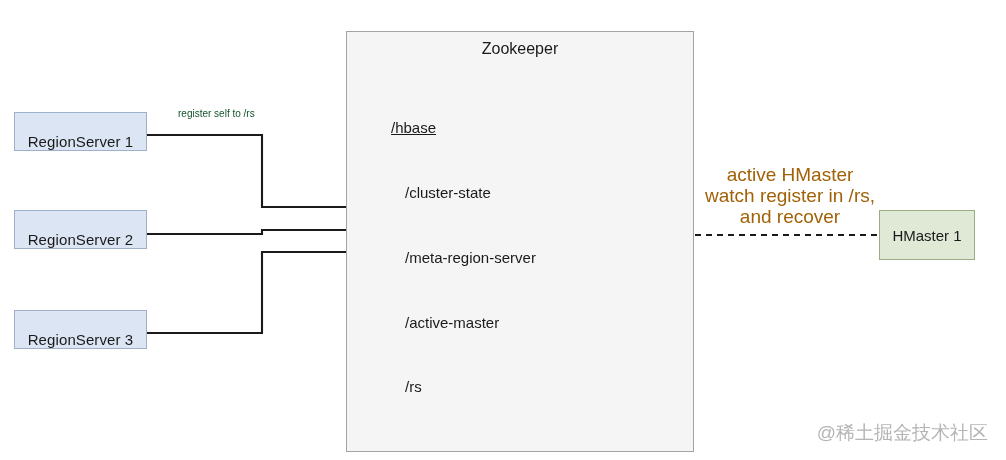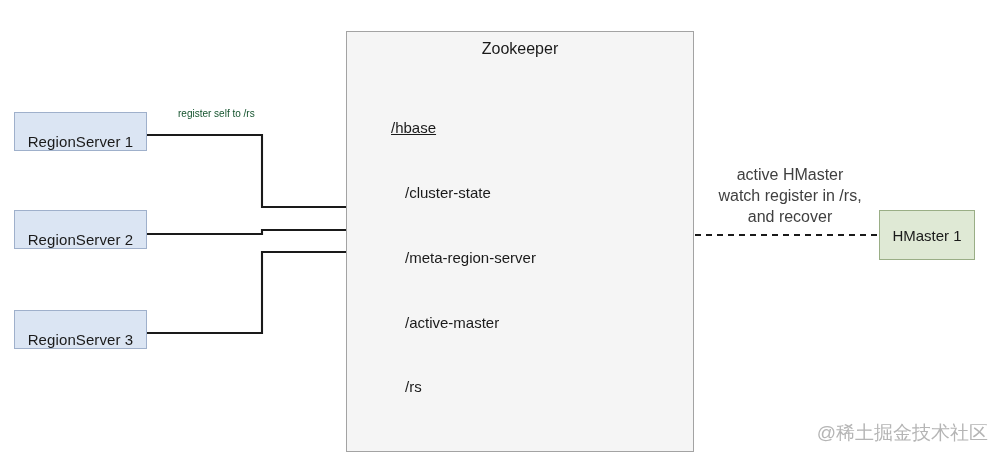--- a/index.html
+++ b/index.html
@@ -97,23 +97,23 @@
     color: #14532d;
     white-space: nowrap;
     margin-top: 8px;
   }
   #hmaster-label {
     position: absolute;
     left: 700px;
     top: 164px;
     width: 180px;
     text-align: center;
-    font-size: 16px;
+    font-size: 19px;
     line-height: 21px;
-    color: #404040;
+    color: #a16207;
   }
   #hmaster-label span { display: block; white-space: nowrap; }
 
   
   #watermark {
     position: absolute;
     right: 18px;
     bottom: 14px;
     font-size: 19px;
     color: #b5b5b5;

